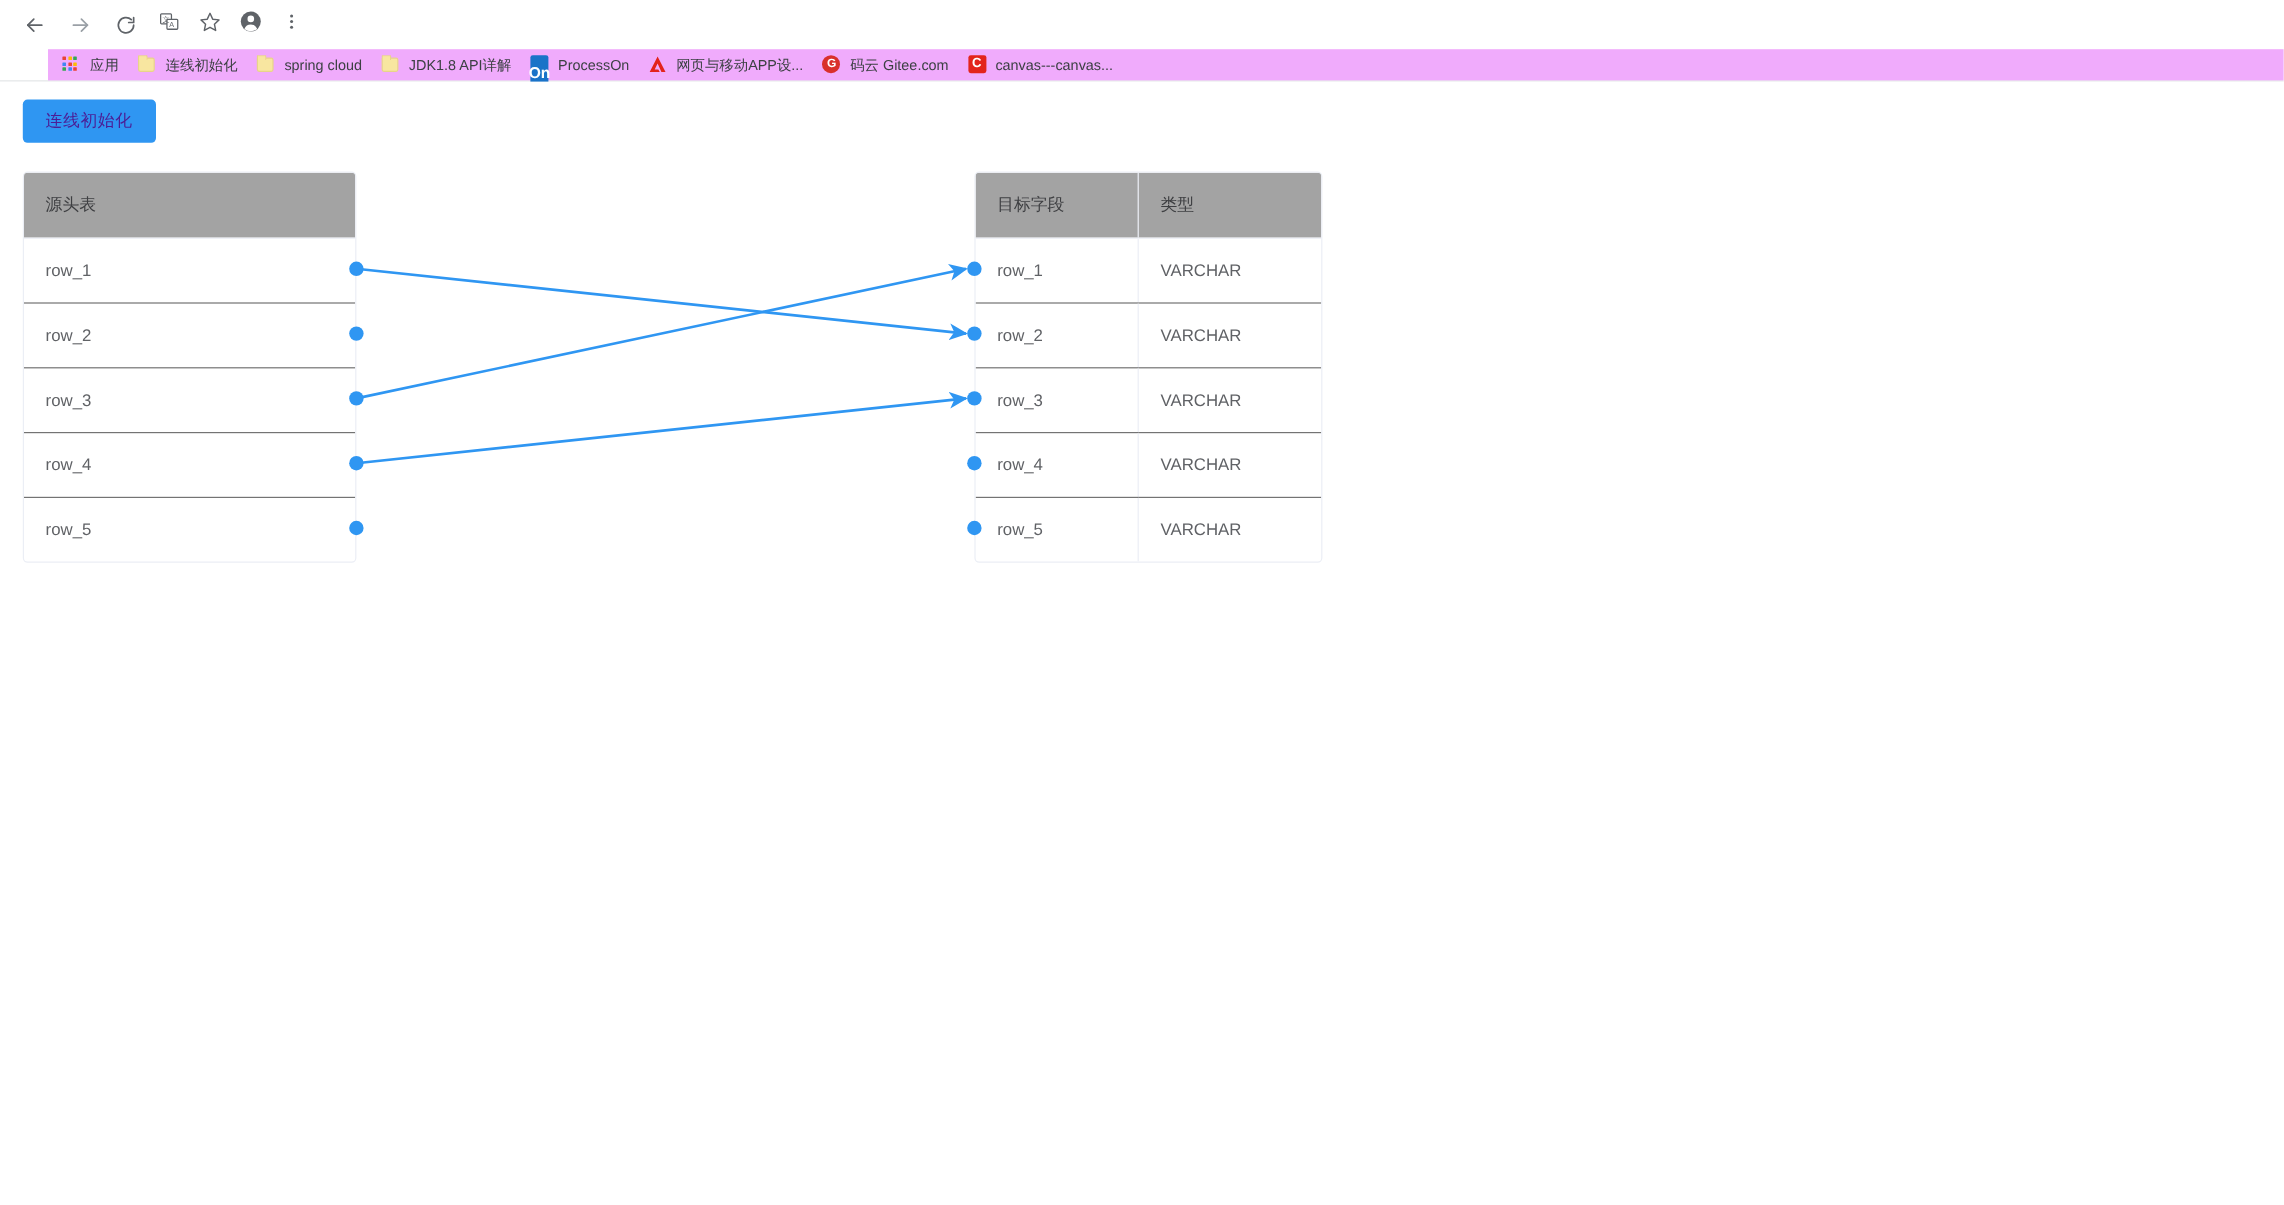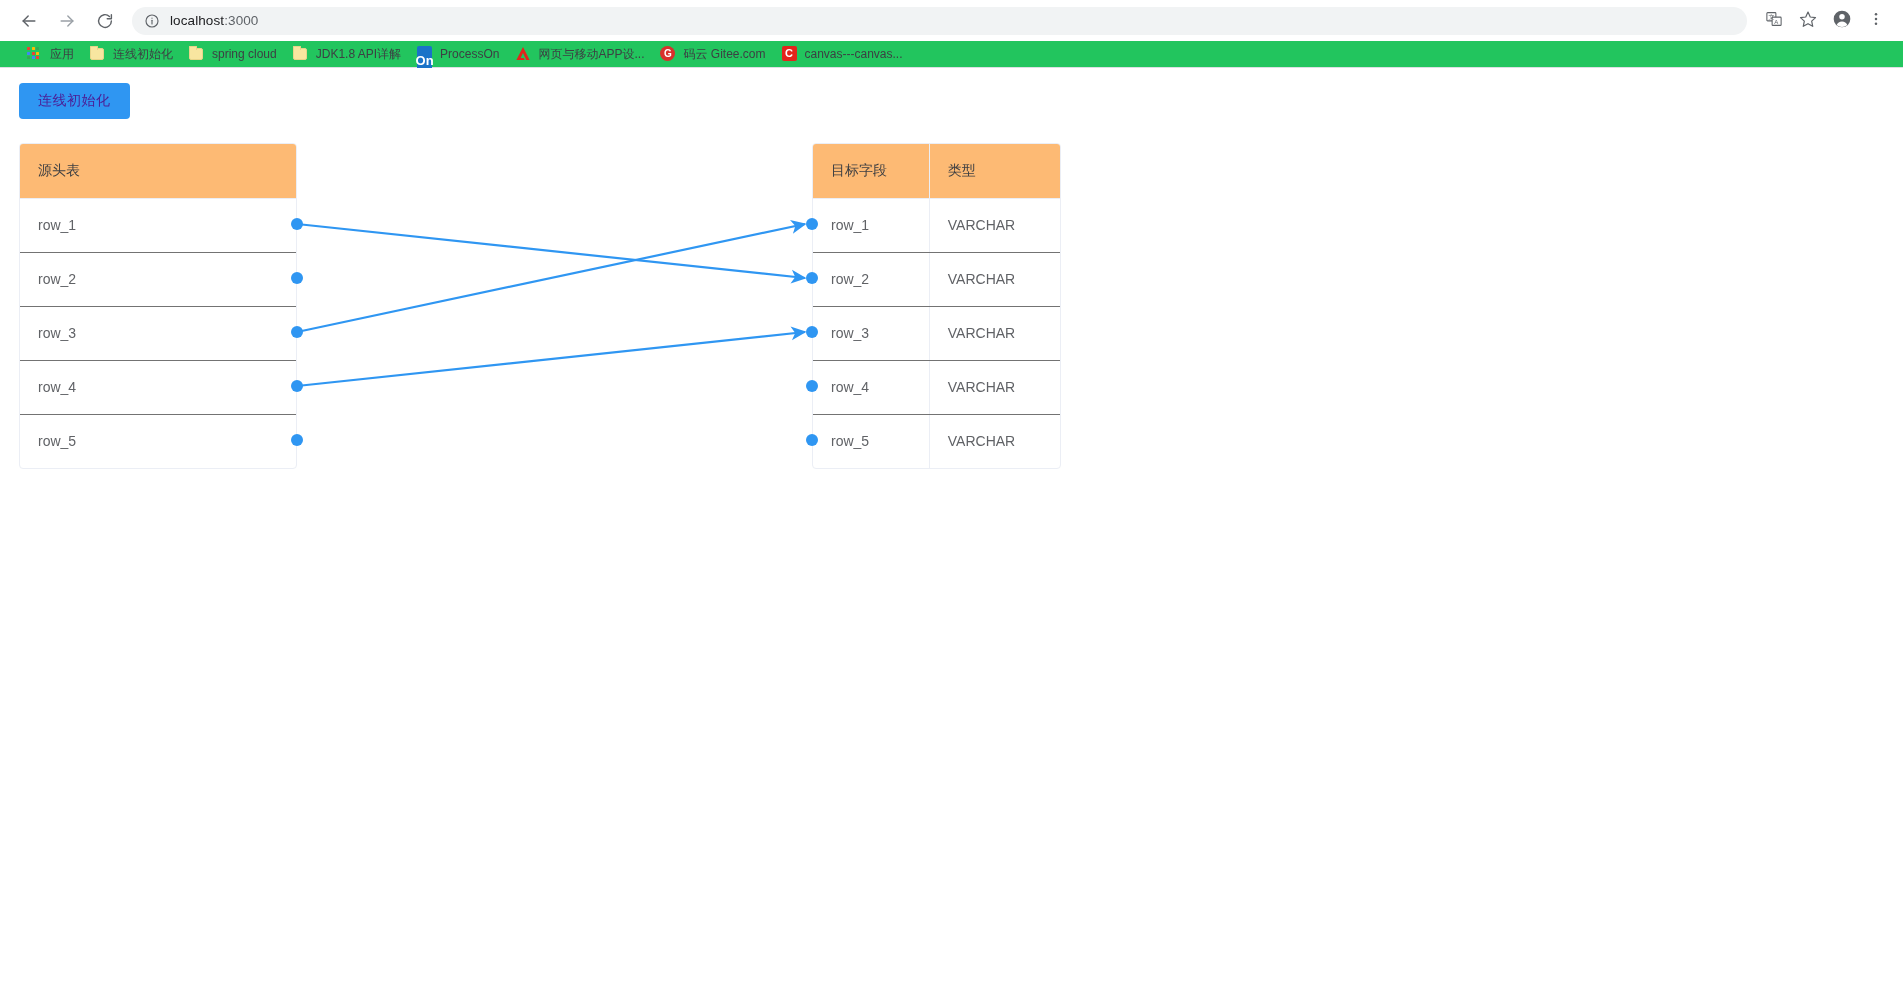--- a/index.html
+++ b/index.html
@@ -71,22 +71,23 @@
     display: flex; align-items: center; justify-content: center;
     color: #5f6368;
     flex: 0 0 auto;
   }
 
   
   #bookmarks-bar {
     height: 26px;
     display: flex;
     align-items: center;
-    padding: 0 19px;
-    background: #22c55e;
+    padding: 0 4px;
+    background: #f0abfc;
+    margin-left: 40px;
   }
   .bookmark {
     display: flex;
     align-items: center;
     height: 22px;
     padding: 0 8px;
     border-radius: 4px;
     flex: 0 0 auto;
     max-width: 170px;
   }
@@ -181,27 +182,27 @@
   .map-table {
     position: absolute;
     border: 1px solid #ebeef5;
     border-radius: 4px;
     background: #ffffff;
     border-collapse: collapse;
     overflow: hidden;
   }
 
   #source-table { left: 19px; top: 75px; width: 278px; }
-  #target-table { left: 812px; top: 75px; width: 249px; }
+  #target-table { left: 812px; top: 75px; width: 290px; }
 
   .map-table table { border-collapse: collapse; width: 100%; }
 
   .map-table th {
     height: 54px;
-    background: #fdba74;
+    background: #a3a3a3;
     color: #3e3f42;
     font-size: 14px;
     font-weight: normal;
     text-align: left;
     padding: 0 18px;
     border-bottom: 1px solid #ebeef5;
   }
   .map-table td {
     height: 54px;
     color: #606266;
@@ -249,30 +250,20 @@
 
     <div class="nav-btn">
       <span>
         <svg width="18" height="18" viewBox="0 0 24 24" fill="none" stroke="#5f6368" stroke-width="1.9" stroke-linecap="round" stroke-linejoin="round">
           <path d="M20.5 12a8.5 8.5 0 1 1-2.6-6.1"></path>
           <polyline points="20.5 3.6 20.5 9 15 9"></polyline>
         </svg>
       </span>
     </div>
 
-    <div id="omnibox">
-      <span id="site-info-icon">
-        <svg width="16" height="16" viewBox="0 0 24 24" fill="none" stroke="#5f6368" stroke-width="1.7">
-          <circle cx="12" cy="12" r="9"></circle>
-          <line x1="12" y1="11" x2="12" y2="16.5" stroke-linecap="round"></line>
-          <circle cx="12" cy="7.8" r="0.9" fill="#5f6368" stroke="none"></circle>
-        </svg>
-      </span>
-      <span id="url-text"><span>localhost</span><span class="url-path">:3000</span></span>
-    </div>
 
     <div class="omni-action">
       <span>
         <svg width="18" height="18" viewBox="0 0 24 24" fill="none" stroke="#5f6368" stroke-width="1.4">
           <rect x="2.5" y="3.5" width="12" height="11" rx="1"></rect>
           <rect x="9.5" y="9.5" width="12" height="11" rx="1" fill="#ffffff"></rect>
           <text x="4.6" y="12.2" font-size="8" fill="#5f6368" stroke="none" font-family="Liberation Sans, sans-serif">文</text>
           <text x="12.2" y="18.4" font-size="8" fill="#5f6368" stroke="none" font-family="Liberation Sans, sans-serif">A</text>
         </svg>
       </span>

